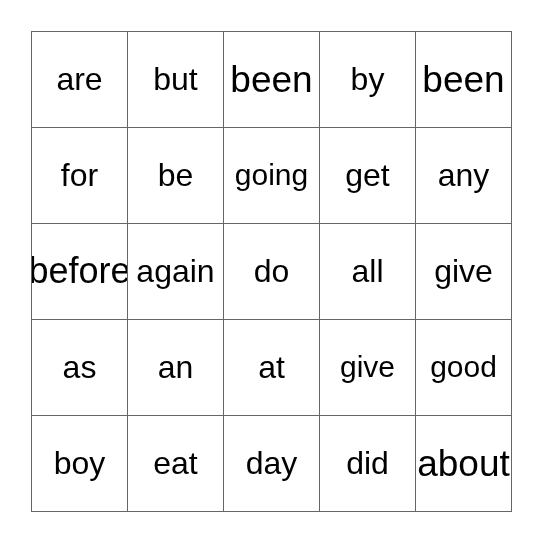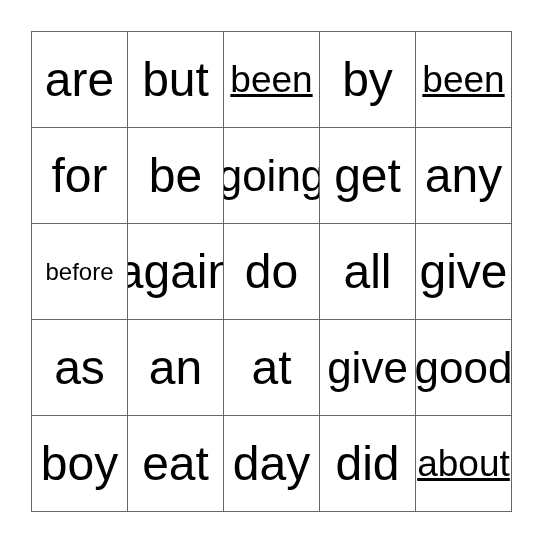--- a/index.html
+++ b/index.html
@@ -53,31 +53,31 @@
     justify-content: center;
     overflow: hidden;
     padding: 0;
   }
 
   .bingo-cell-text {
     display: block;
     color: #000000;
     font-family: "Liberation Sans", sans-serif;
     font-weight: 400;
-    font-size: 48px;
+    font-size: 32px;
     line-height: 1.08;
     white-space: nowrap;
     letter-spacing: 0;
     text-align: center;
   }
 
   
-  .bingo-cell-text.size-xs { font-size: 24px; }
-  .bingo-cell-text.size-sm { font-size: 44px; text-align: right; }
-  .bingo-cell-text.size-md { font-size: 37px; text-decoration: underline; }
+  .bingo-cell-text.size-xs { font-size: 36px; }
+  .bingo-cell-text.size-sm { font-size: 30px; text-align: right; }
+  .bingo-cell-text.size-md { font-size: 37px; }
 </style>
 </head>
 <body>
 
 <div id="bingo-page">
 
   <div id="bingo-grid">
 
     <div class="bingo-row">
       <div class="bingo-cell">

